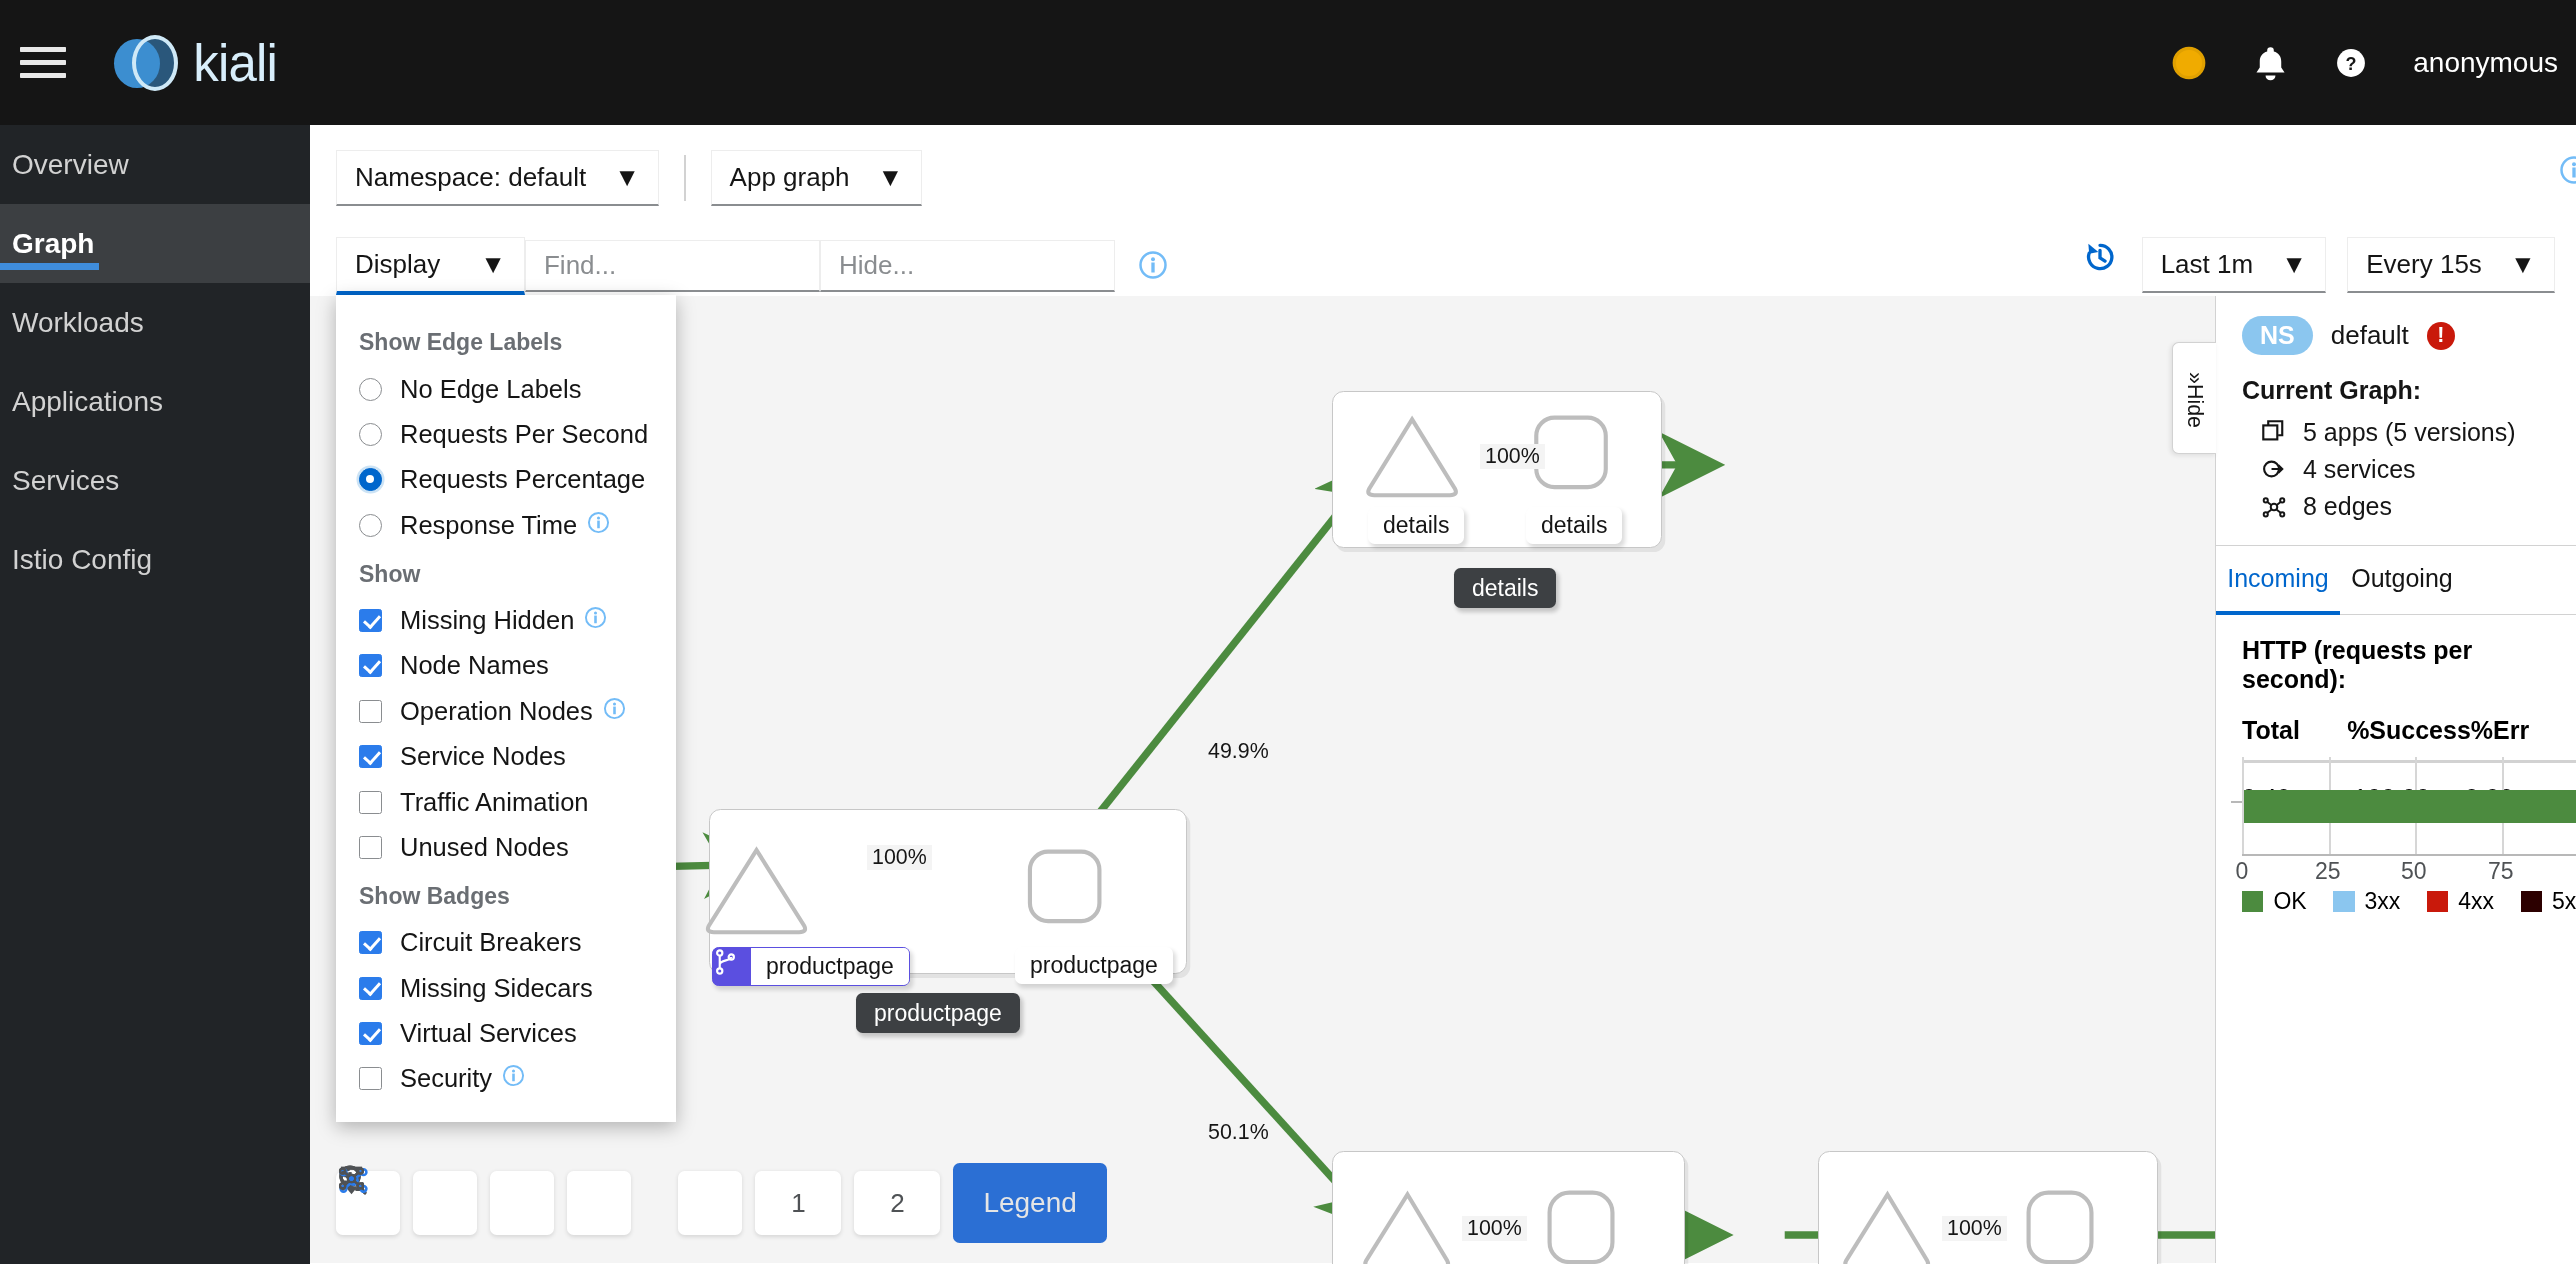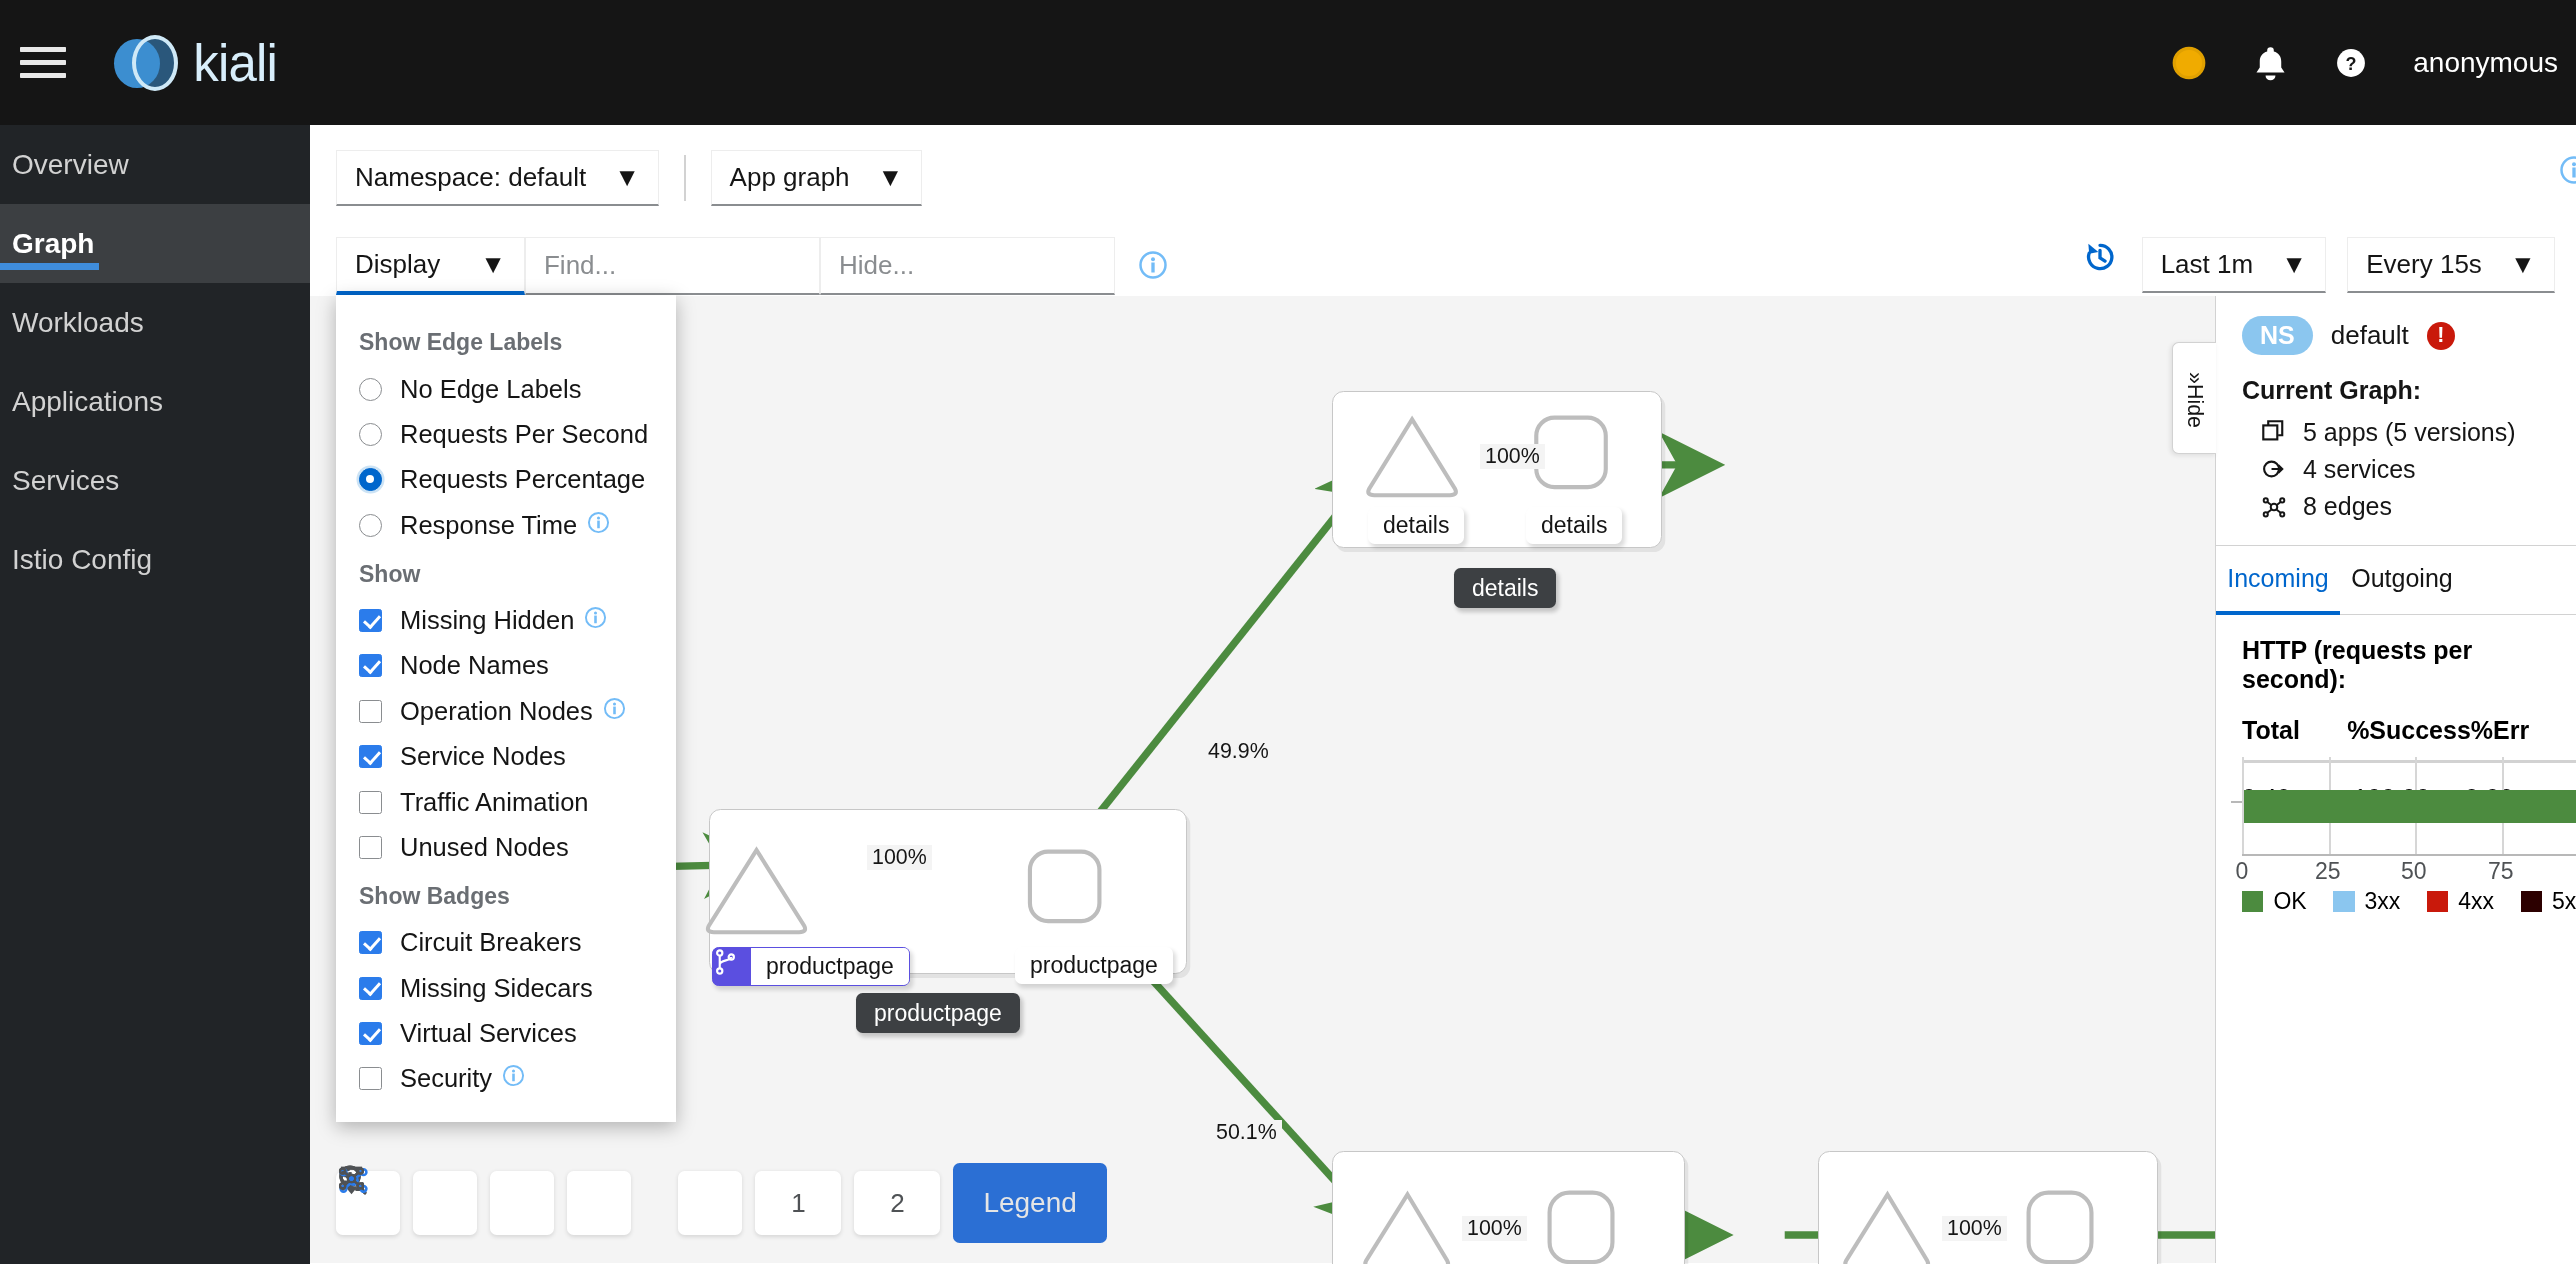--- a/index.html
+++ b/index.html
@@ -48,21 +48,21 @@
   .vdivider { width:1.6px; height:46px; background:#d2d2d2; margin: 0 25px; }
 
   #toolbar-row2 { position:absolute; top:112px; left:26px; display:flex; align-items:center; }
   #display-btn {
     background:#fff; border:0.8px solid #ededed; border-bottom:4.1px solid #0066cc;
     height: 58px; display:flex; align-items:center; padding: 0 18px; gap: 40px;
     font-size: 26px; color:#151515; cursor:pointer; position: relative; z-index: 40;
   }
   .findhide {
     border:0.8px solid #ededed; border-bottom:2.5px solid #8a8d90;
-    height:58px; width: 295px; display:flex; align-items:center; padding:0 18px;
+    height:52px; width: 295px; display:flex; align-items:center; padding:0 18px;
     font-size: 26px; color:#8a8d90; background:#fff; cursor:text;
   }
   #info-i { margin-left: 23px; cursor:pointer; }
 
   
   #display-menu {
     position:absolute; top: 170px; left: 26px; width: 340px;
     background:#fff; box-shadow: 0 5px 18px rgba(3,3,3,.28); z-index: 50;
     padding: 21.4px 0 20px 0;
   }
@@ -344,21 +344,21 @@
       <path d="M60 10 L108 90 Q112 98 102 98 L16 98 Q6 98 10 90 Z" fill="#fff" stroke="#bdbdbd" stroke-width="5"></path>
     </svg>
 
     <svg style="left:1707px; top:890px;" width="91" height="91" viewBox="0 0 110 110">
       <rect x="14" y="8" width="76" height="84" rx="24" fill="#fff" stroke="#bdbdbd" stroke-width="5"></rect>
     </svg>
 
     <div class="edgelabel" style="left:1632px; top:920px;">100%</div>
 
     <div class="edgelabel" style="left:893px; top:443px;">49.9%</div>
-    <div class="edgelabel" style="left:893px; top:824px;margin-left:8px;">50.1%</div>
+    <div class="edgelabel" style="left:893px; top:824px;">50.1%</div>
 
     <div id="graph-tools">
       <div class="tool-btn">
         <svg width="31" height="35" viewBox="0 0 38 42" fill="#4f5255">
             <rect x="6" y="4" width="26" height="4"></rect>
             <rect x="10" y="13" width="4" height="4"></rect>
             <rect x="17" y="13" width="4" height="4"></rect>
             <rect x="24" y="13" width="4" height="4"></rect>
             <rect x="10" y="21" width="4" height="4"></rect>
             <rect x="17" y="21" width="4" height="4"></rect>

